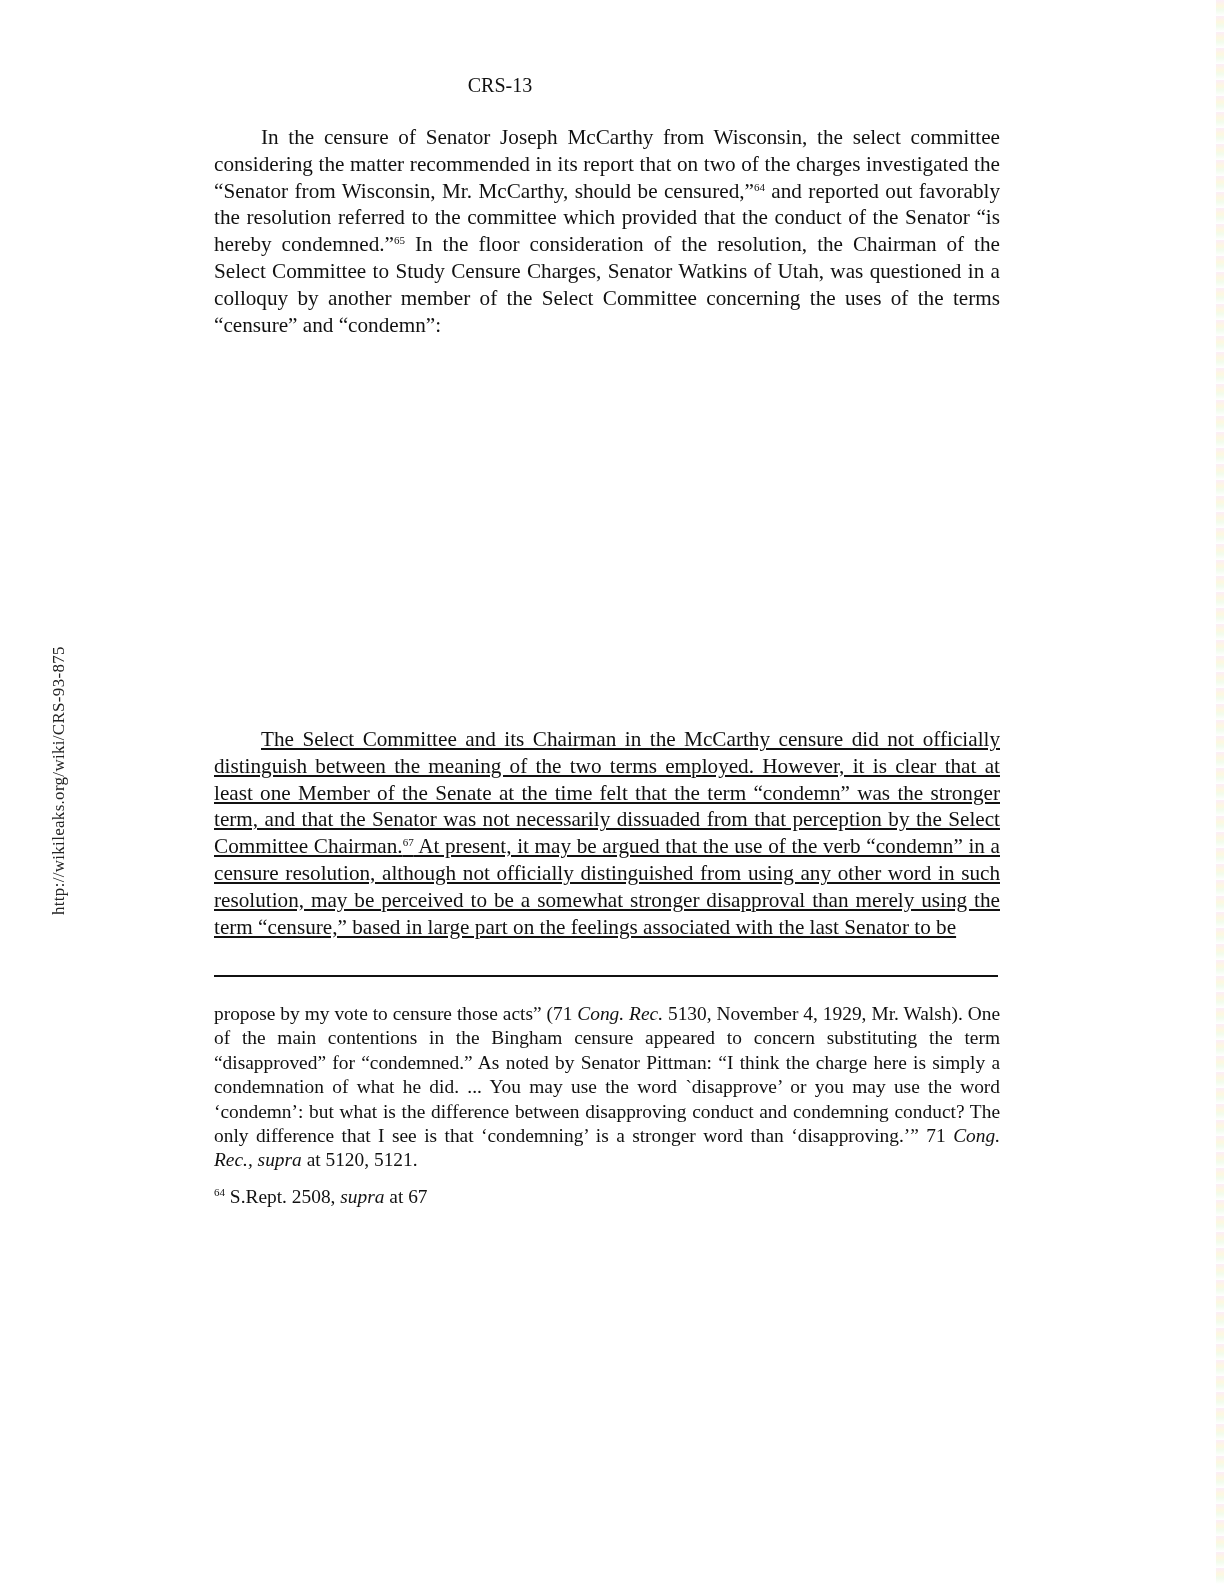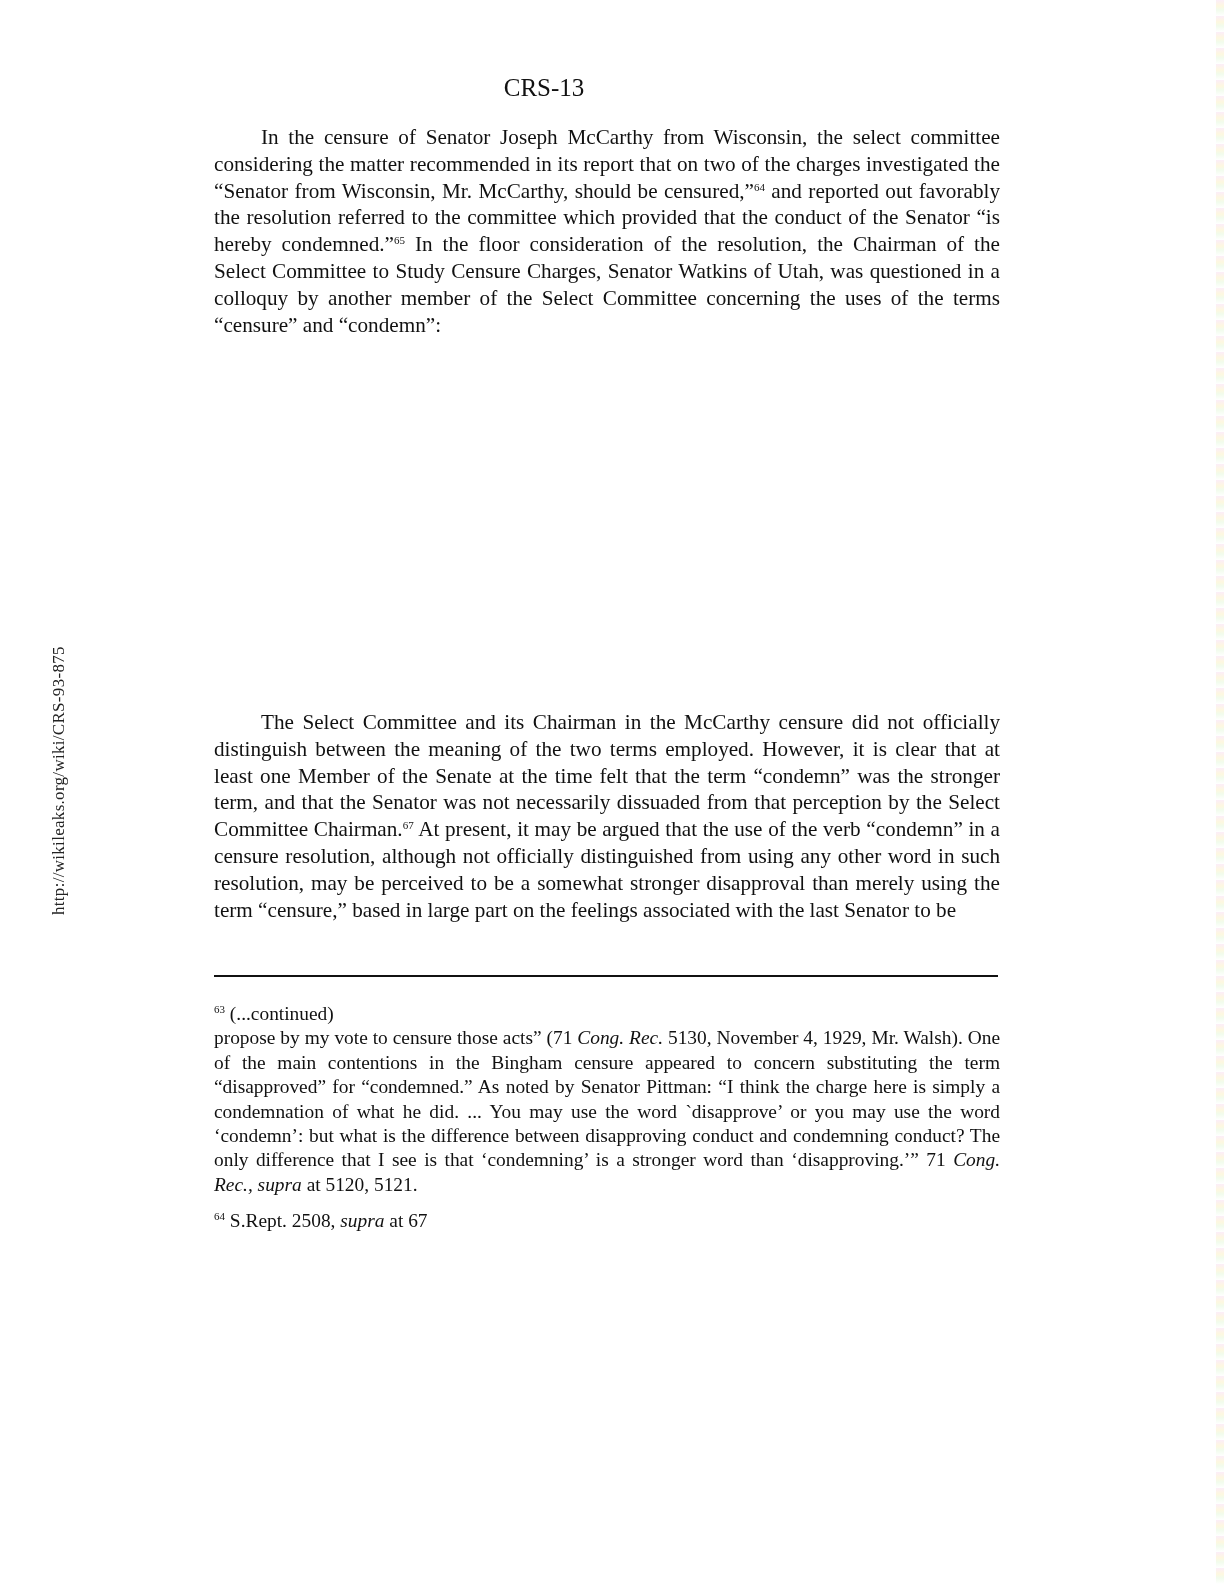--- a/index.html
+++ b/index.html
@@ -2,24 +2,24 @@
 <html><head>
 <meta charset="utf-8">
 <style>
   html, body { margin: 0; padding: 0; background: #ffffff; }
   body { width: 1224px; height: 1584px; position: relative; overflow: hidden;
          font-family: "Liberation Serif", "DejaVu Serif", serif; color: #111; }
   .edge { position: absolute; right: 0; top: 0; width: 8px; height: 1584px;
           background: repeating-linear-gradient(180deg, #fbe9f7 0px, #fdf6d8 6px, #eefbe8 10px, #ffffff 16px); opacity: .8; }
   .side-url { position: absolute; left: 49px; top: 915px; transform-origin: left top;
               transform: rotate(-90deg); font-size: 17px; letter-spacing: .3px; color: #222; white-space: nowrap; }
-  .page-num { position: absolute; top: 74px; left: 0; width: 1000px; text-align: center; font-size: 25px; margin-left: 44px; }
+  .page-num { position: absolute; top: 74px; left: 0; width: 1000px; text-align: center; font-size: 20px; }
   .body { position: absolute; left: 214px; width: 786px; font-size: 21.2px; line-height: 26.8px; text-align: justify; }
   .p1 { top: 124px; }
-  .p2 { top: 709px; }
+  .p2 { top: 726px; text-decoration: underline; }
   .indent { text-indent: 47px; margin: 0; }
   .quote { position: absolute; left: 262px; width: 690px; top: 392px; font-size: 19.4px; line-height: 24.3px; text-align: justify; }
   .quote p { margin: 0; text-indent: 47px; }
   sup { font-size: 11px; vertical-align: 7px; line-height: 0; }
   .rule { position: absolute; left: 214px; top: 975px; width: 784px; height: 2px; background: #111; }
   .notes { position: absolute; left: 214px; top: 1002px; width: 786px; font-size: 19.4px; line-height: 24.4px; text-align: justify; }
   .note { margin: 0 0 12px 0; }
   .note p { margin: 0; }
   .note .ind { text-indent: 60px; }
   i { }
@@ -45,21 +45,20 @@
 </div>
 
 <div class="body p2">
   <p class="indent"><span>The Select Committee and its Chairman in the McCarthy censure did not officially distinguish between the meaning of the two terms employed.  However, it is clear that at least one Member of the Senate at the time felt that the term “condemn” was the stronger term, and that the Senator was not necessarily dissuaded from that perception by the Select Committee Chairman.</span><sup>67</sup><span>  At present, it may be argued that the use of the verb “condemn” in a censure resolution, although not officially distinguished from using any other word in such resolution, may be perceived to be a somewhat stronger disapproval than merely using the term “censure,” based in large part on the feelings associated with the last Senator to be</span></p>
 </div>
 
 <div class="rule"></div>
 
 <div class="notes">
   <div class="note">
-    <p><sup>63</sup><span> (...continued)</span></p>
     <p><span>propose by my vote to censure those acts” (71 </span><i>Cong. Rec.</i><span> 5130, November 4, 1929, Mr. Walsh).  One of the main contentions in the Bingham censure appeared to concern substituting the term “disapproved” for “condemned.”  As noted by Senator Pittman: “I think the charge here is simply a condemnation of what he did. ...  You may use the word `disapprove’ or you may use the word ‘condemn’: but what is the difference between disapproving conduct and condemning conduct?  The only difference that I see is that ‘condemning’ is a stronger word than ‘disapproving.’”  71 </span><i>Cong. Rec., supra</i><span> at 5120, 5121.</span></p>
   </div>
   <div class="note">
     <p><sup>64</sup><span>  S.Rept. 2508, </span><i>supra</i><span> at 67</span></p>
   </div>
   <div class="note">
   </div>
 </div>
 
 </body></html>

